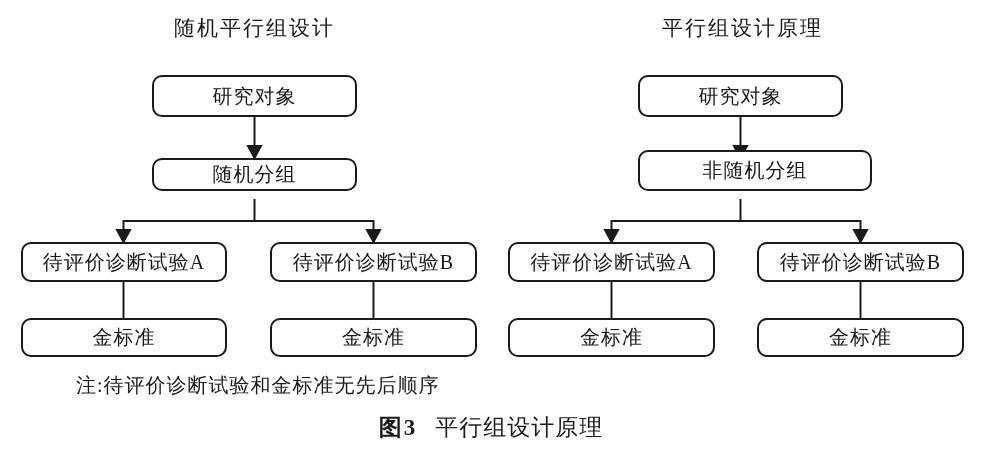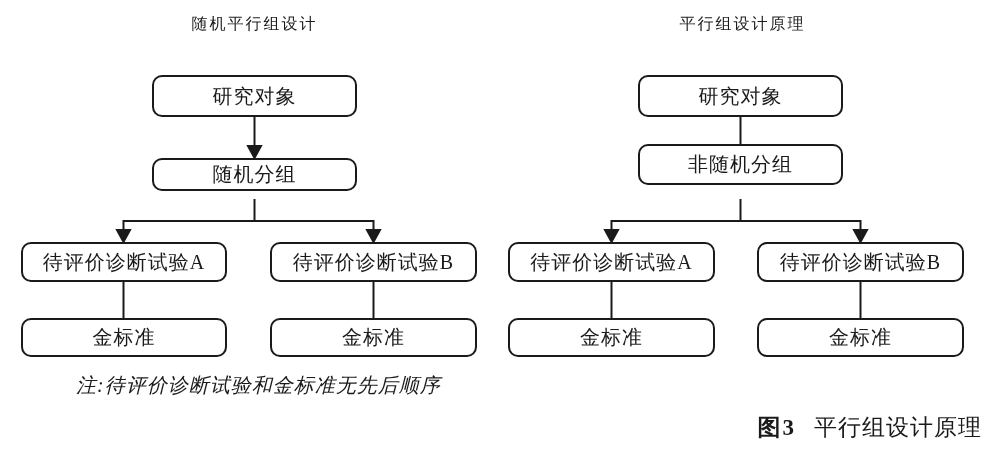--- a/index.html
+++ b/index.html
@@ -18,21 +18,21 @@
   }
   .connectors {
     position: absolute;
     left: 0; top: 0;
     width: 982px; height: 452px;
     z-index: 0;
   }
   .chart-title {
     position: absolute;
     text-align: center;
-    font-size: 16px;
+    font-size: 21px;
     letter-spacing: 2px;
     white-space: nowrap;
     z-index: 1;
   }
   .node {
     position: absolute;
     box-sizing: border-box;
     border: 2px solid #1a1a1a;
     border-radius: 10px;
     background: #ffffff;
@@ -47,44 +47,43 @@
   }
   
   .l-subjects { left: 152px; top: 75px;  width: 205px; height: 42px; }
   .l-group    { left: 152px; top: 158px; width: 205px; height: 33px; }
   .l-testa    { left: 21px;  top: 242px; width: 206px; height: 40px; }
   .l-testb    { left: 270px; top: 242px; width: 207px; height: 40px; }
   .l-golda    { left: 21px;  top: 318px; width: 206px; height: 39px; }
   .l-goldb    { left: 270px; top: 318px; width: 207px; height: 39px; }
   
   .r-subjects { left: 638px; top: 75px;  width: 205px; height: 42px; }
-  .r-group    { left: 638px; top: 144px; width: 205px; height: 41px; }
+  .r-group    { left: 638px; top: 150px; width: 234px; height: 41px; }
   .r-testa    { left: 508px; top: 242px; width: 207px; height: 40px; }
   .r-testb    { left: 757px; top: 242px; width: 207px; height: 40px; }
   .r-golda    { left: 508px; top: 318px; width: 207px; height: 39px; }
   .r-goldb    { left: 757px; top: 318px; width: 207px; height: 39px; }
 
   .l-title { left: 122px; top: 14px; width: 265px; }
   .r-title { left: 610px; top: 14px; width: 265px; }
 
   .note {
     position: absolute;
     left: 76px;
     top: 372px;
     font-size: 20px;
     letter-spacing: 1px;
     white-space: nowrap;
     z-index: 1;
-    font-style: italic;
   }
   .caption {
     position: absolute;
     left: 0; top: 412px;
     width: 982px;
-    text-align: right;
+    text-align: center;
     font-size: 23px;
     letter-spacing: 1px;
     white-space: nowrap;
     z-index: 1;
     font-family: Liberation Serif, serif;
   }
   .caption .cap-label {
     font-weight: bold;
     margin-right: 18px;
     letter-spacing: 2px;

